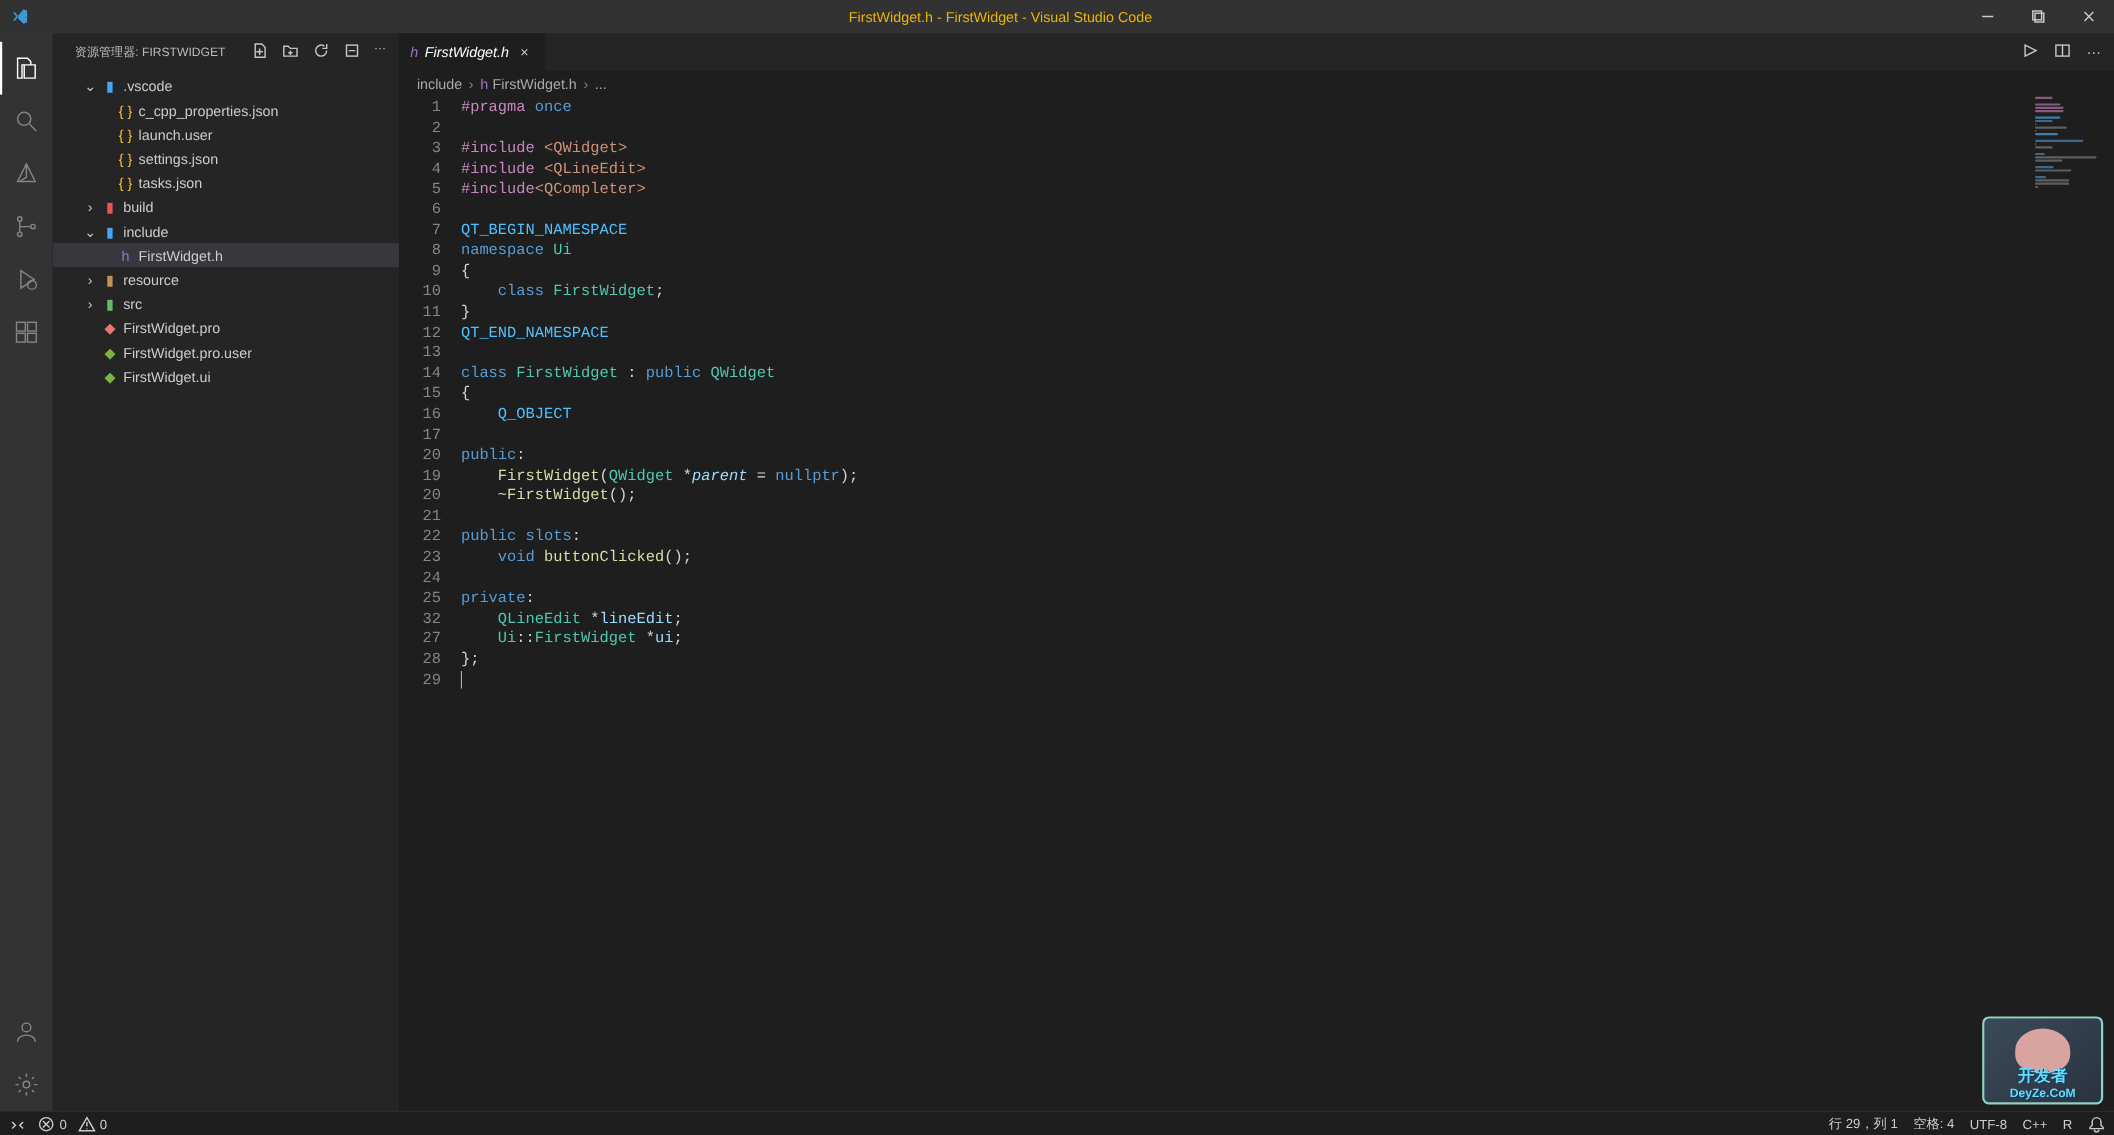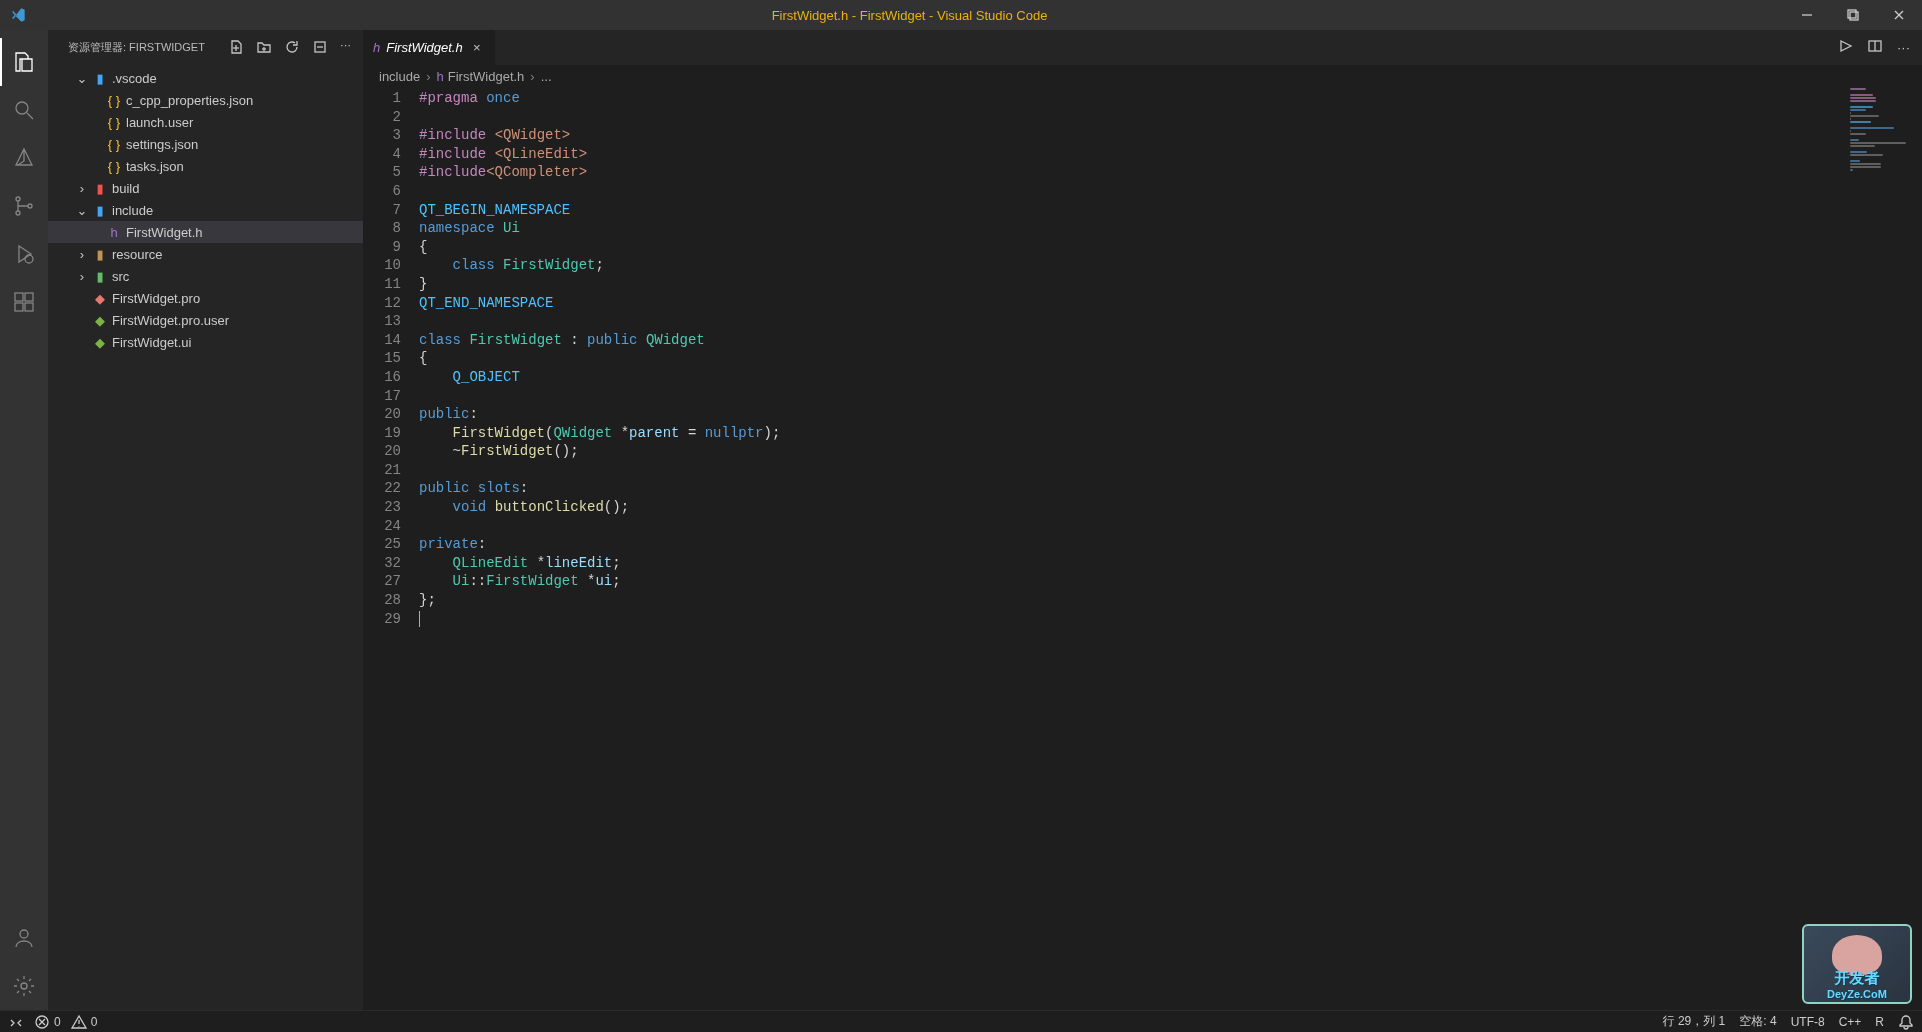--- a/index.html
+++ b/index.html
@@ -205,21 +205,21 @@
   white-space: pre;
   color: #d4d4d4;
 }
 .code div { height: 18.6px; }
 .tok-pre { color: #c586c0; }
 .tok-inc { color: #ce9178; }
 .tok-cls { color: #4ec9b0; }
 .tok-mac { color: #4fc1ff; }
 .tok-fn { color: #dcdcaa; }
 .tok-var { color: #9cdcfe; }
-.tok-param { color: #9cdcfe; }
+.tok-param { color: #9cdcfe; font-style: italic; }
 .tok-pun { color: #d4d4d4; }
 .tok-ns { color: #4ec9b0; }
 .tok-key { color: #569cd6; }
 .cursor {
   display:inline-block;
   width:1px;
   height:16px;
   background:#aeafad;
   vertical-align:middle;
 }

